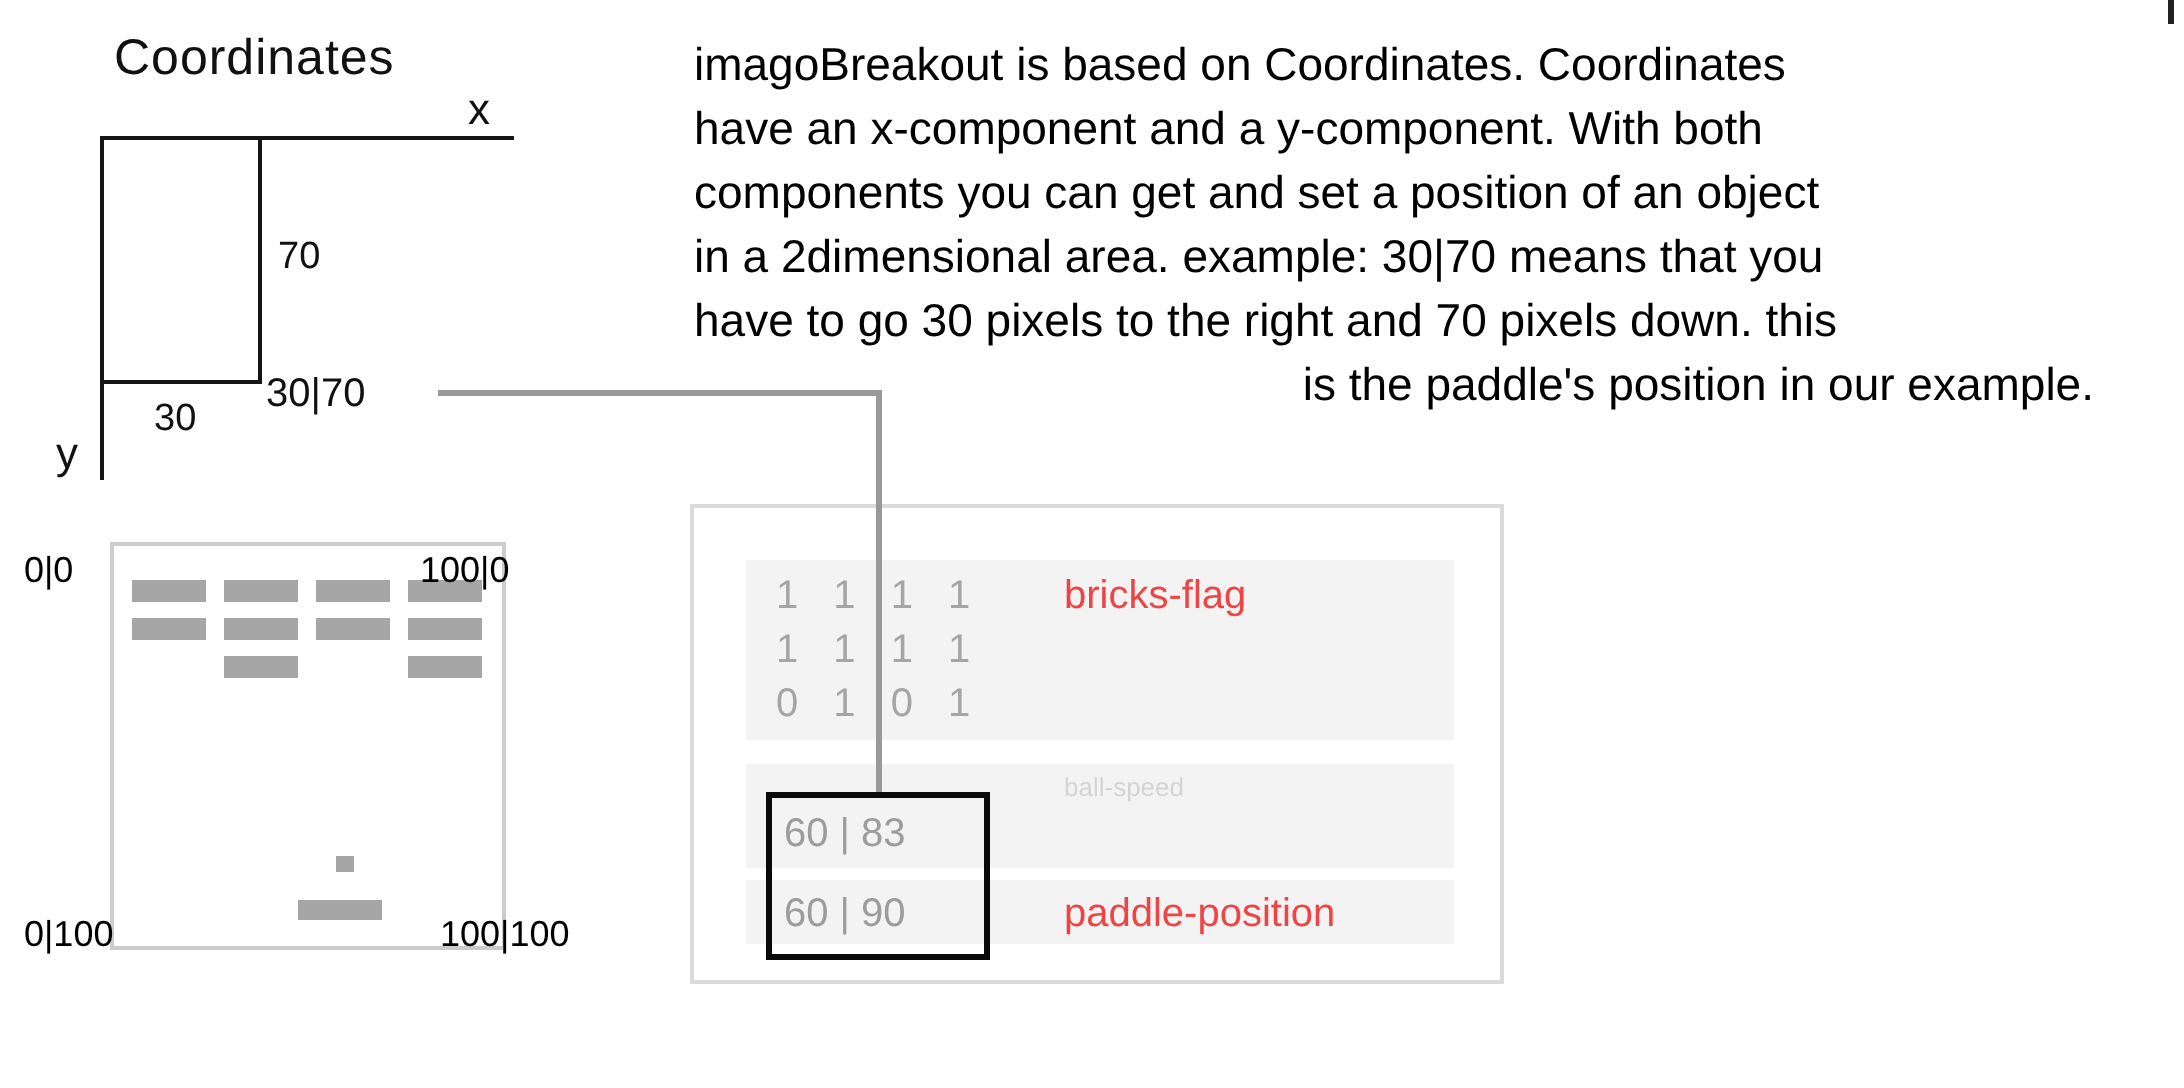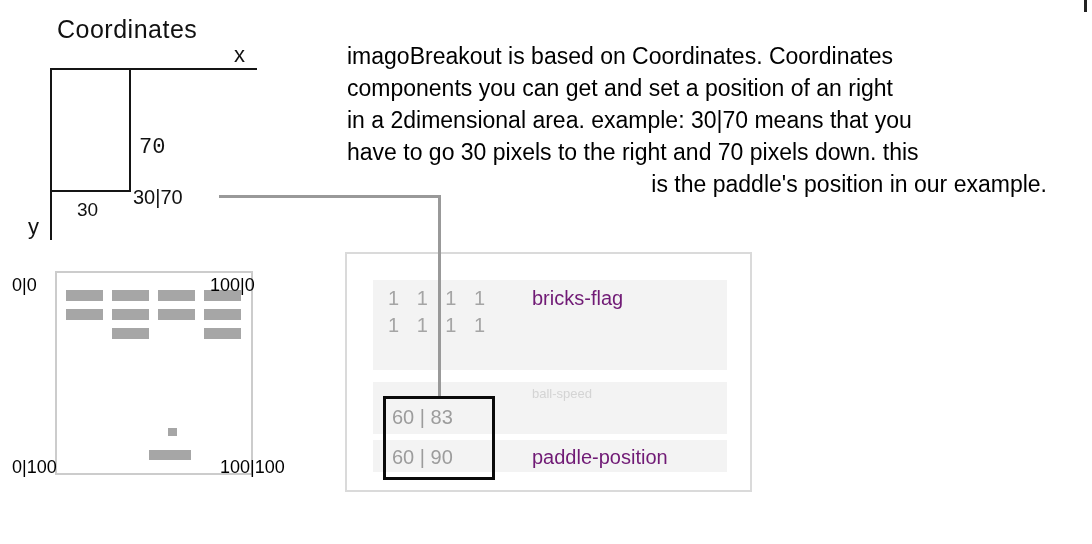--- a/index.html
+++ b/index.html
@@ -8,31 +8,31 @@
 
   
   .line{position:absolute;background:#151515;}
   .coord-title{position:absolute;left:57px;top:15px;font-size:25px;letter-spacing:.5px;color:#111;}
   .x-label{position:absolute;left:234px;top:42px;font-size:22px;}
   .y-label{position:absolute;left:28px;top:214px;font-size:22px;}
   .axis-x{left:50px;top:68px;width:207px;height:2px;}
   .axis-y{left:50px;top:68px;width:2px;height:172px;}
   .drop-v{left:129px;top:68px;width:2px;height:124px;}
   .drop-h{left:51px;top:190px;width:80px;height:2px;}
-  .lab-70{position:absolute;left:139px;top:135px;font-size:22px;font-family:Liberation Mono, monospace;}
+  .lab-70{position:absolute;left:139px;top:118px;font-size:19px;}
   .lab-30{position:absolute;left:77px;top:199px;font-size:19px;}
   .lab-pos{position:absolute;left:133px;top:186px;font-size:20px;}
 
   
   .conn{position:absolute;background:#999;}
   .conn-h{left:219px;top:195px;width:222px;height:3px;}
   .conn-v{left:438px;top:195px;width:3px;height:201px;z-index:4;}
 
   
-  .desc{position:absolute;left:347px;top:16px;width:700px;font-size:23px;line-height:32px;color:#000;margin-top:24px;}
+  .desc{position:absolute;left:347px;top:16px;width:700px;font-size:23px;line-height:32px;color:#000;}
   .desc .dline{white-space:nowrap;}
   .desc .dline:last-child{text-align:right;}
 
   
   .field{position:absolute;left:55px;top:271px;width:194px;height:200px;border:2px solid #ccc;background:#fff;}
   .brick{position:absolute;background:#a6a6a6;width:37px;height:11px;}
   .ball{position:absolute;left:111px;top:155px;width:9px;height:8px;background:#a6a6a6;}
   .paddle{position:absolute;left:92px;top:177px;width:42px;height:10px;background:#a6a6a6;}
   .corner{position:absolute;font-size:18px;color:#000;white-space:nowrap;}
   .c-tl{left:12px;top:275px;text-align:right;}
@@ -40,21 +40,21 @@
   .c-bl{left:12px;top:457px;text-align:center;}
   .c-br{left:220px;top:457px;}
 
   
   .mem{position:absolute;left:345px;top:252px;width:403px;height:236px;border:2px solid #dadada;background:#fff;}
   .stripe{position:absolute;left:26px;width:354px;background:#f3f3f3;z-index:1;}
   .s1{top:26px;height:90px;}
   .s2{top:128px;height:52px;}
   .s3{top:186px;height:32px;}
   .grid{position:absolute;left:41px;top:31px;font-size:20px;line-height:27px;letter-spacing:6px;color:#a5a5a5;z-index:2;}
-  .mem-label{position:absolute;left:185px;font-size:20px;color:#701a75;z-index:2;white-space:nowrap;}
+  .mem-label{position:absolute;left:185px;font-size:20px;color:#ef4444;z-index:2;white-space:nowrap;}
   .ml-bricks{top:33px;}
   .ml-ballspeed{top:132px;font-size:13px;color:#d4d4d4;}
   .ml-ballpos{top:152px;}
   .ml-paddlepos{top:192px;}
   .mem-value{position:absolute;left:45px;font-size:20px;color:#9c9c9c;z-index:2;white-space:nowrap;}
   .mv-ball{top:152px;}
   .mv-paddle{top:192px;}
   .hl-box{position:absolute;left:36px;top:142px;width:106px;height:78px;border:3px solid #0a0a0a;z-index:6;}
 
   
@@ -76,21 +76,22 @@
     <div class="lab-70">70</div>
     <div class="lab-30">30</div>
     <div class="lab-pos">30|70</div>
   </div>
 
   <div class="conn conn-h"></div>
   <div class="conn conn-v"></div>
 
   <div class="desc">
     <div class="dline">imagoBreakout is based on Coordinates. Coordinates</div>
-    <div class="dline">components you can get and set a position of an right</div>
+    <div class="dline">have an x-component and a y-component. With both</div>
+    <div class="dline">components you can get and set a position of an object</div>
     <div class="dline">in a 2dimensional area. example: 30|70 means that you</div>
     <div class="dline">have to go 30 pixels to the right and 70 pixels down. this</div>
     <div class="dline">is the paddle's position in our example.</div>
   </div>
 
   <div class="field">
     <div id="bricks">
         <div class="brick" style="left: 9px; top: 17px;"></div>
         <div class="brick" style="left: 55px; top: 17px;"></div>
         <div class="brick" style="left: 101px; top: 17px;"></div>
@@ -111,20 +112,21 @@
   <div class="corner c-br">100|100</div>
 
   <div class="mem">
     <div class="stripe s1"></div>
     <div class="stripe s2"></div>
     <div class="stripe s3"></div>
 
     <div class="grid">
       <div>1 1 1 1</div>
       <div>1 1 1 1</div>
+      <div>0 1 0 1</div>
     </div>
     <div class="mem-label ml-bricks">bricks-flag</div>
 
     <div class="mem-label ml-ballspeed">ball-speed</div>
     <div class="mem-value mv-ball">60 | 83</div>
 
     <div class="mem-value mv-paddle">60 | 90</div>
     <div class="mem-label ml-paddlepos">paddle-position</div>
 
     <div class="hl-box"></div>

